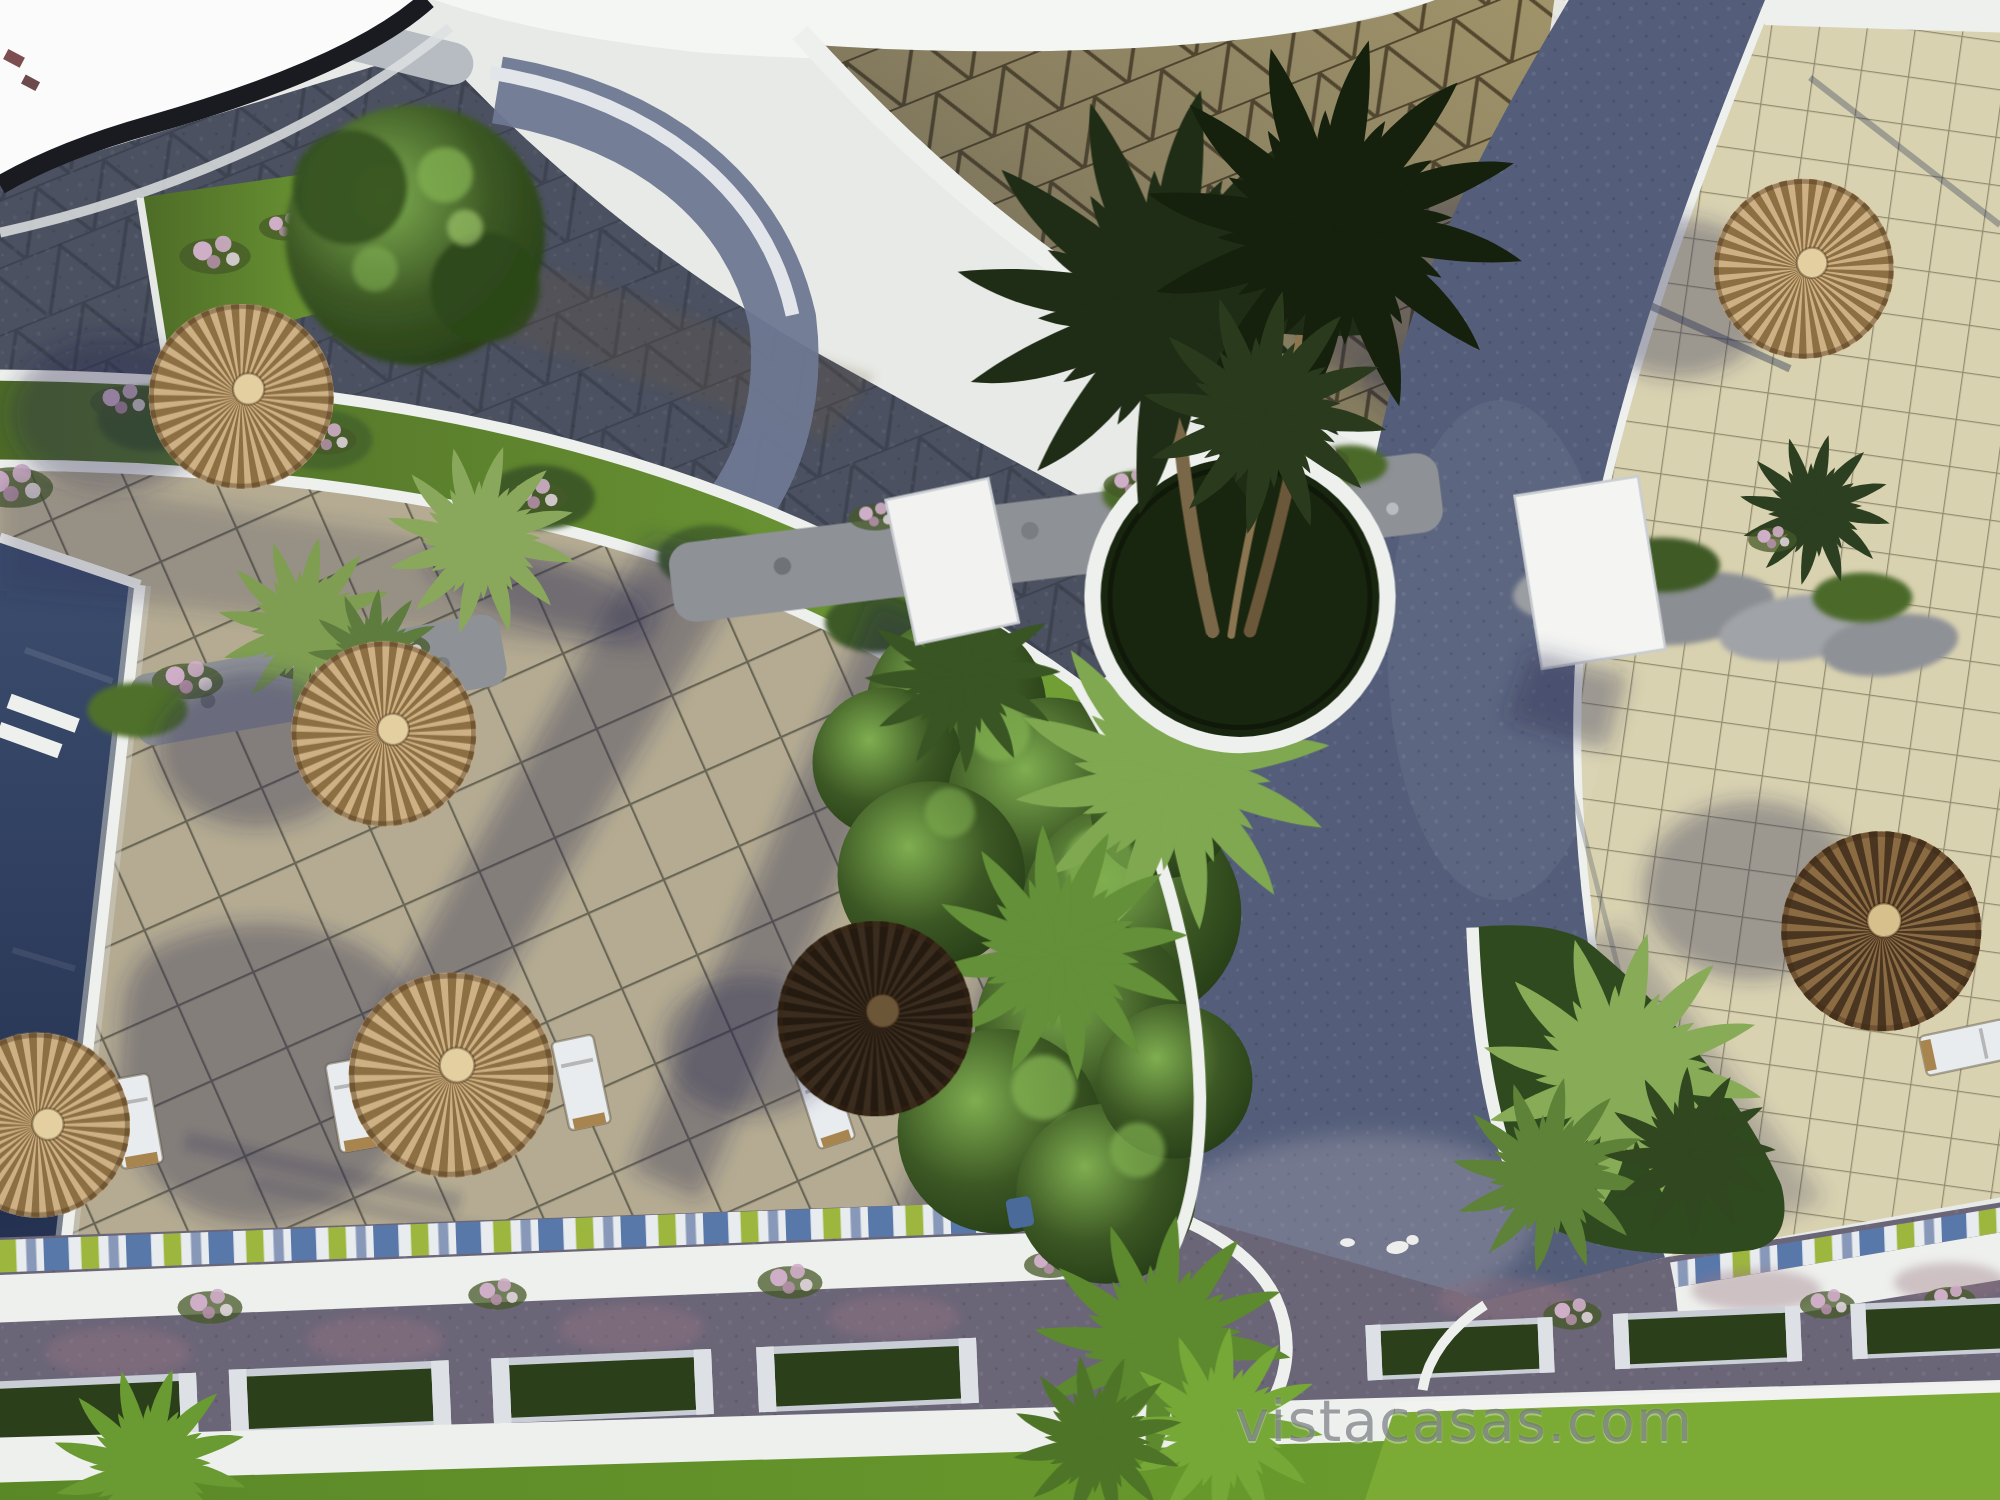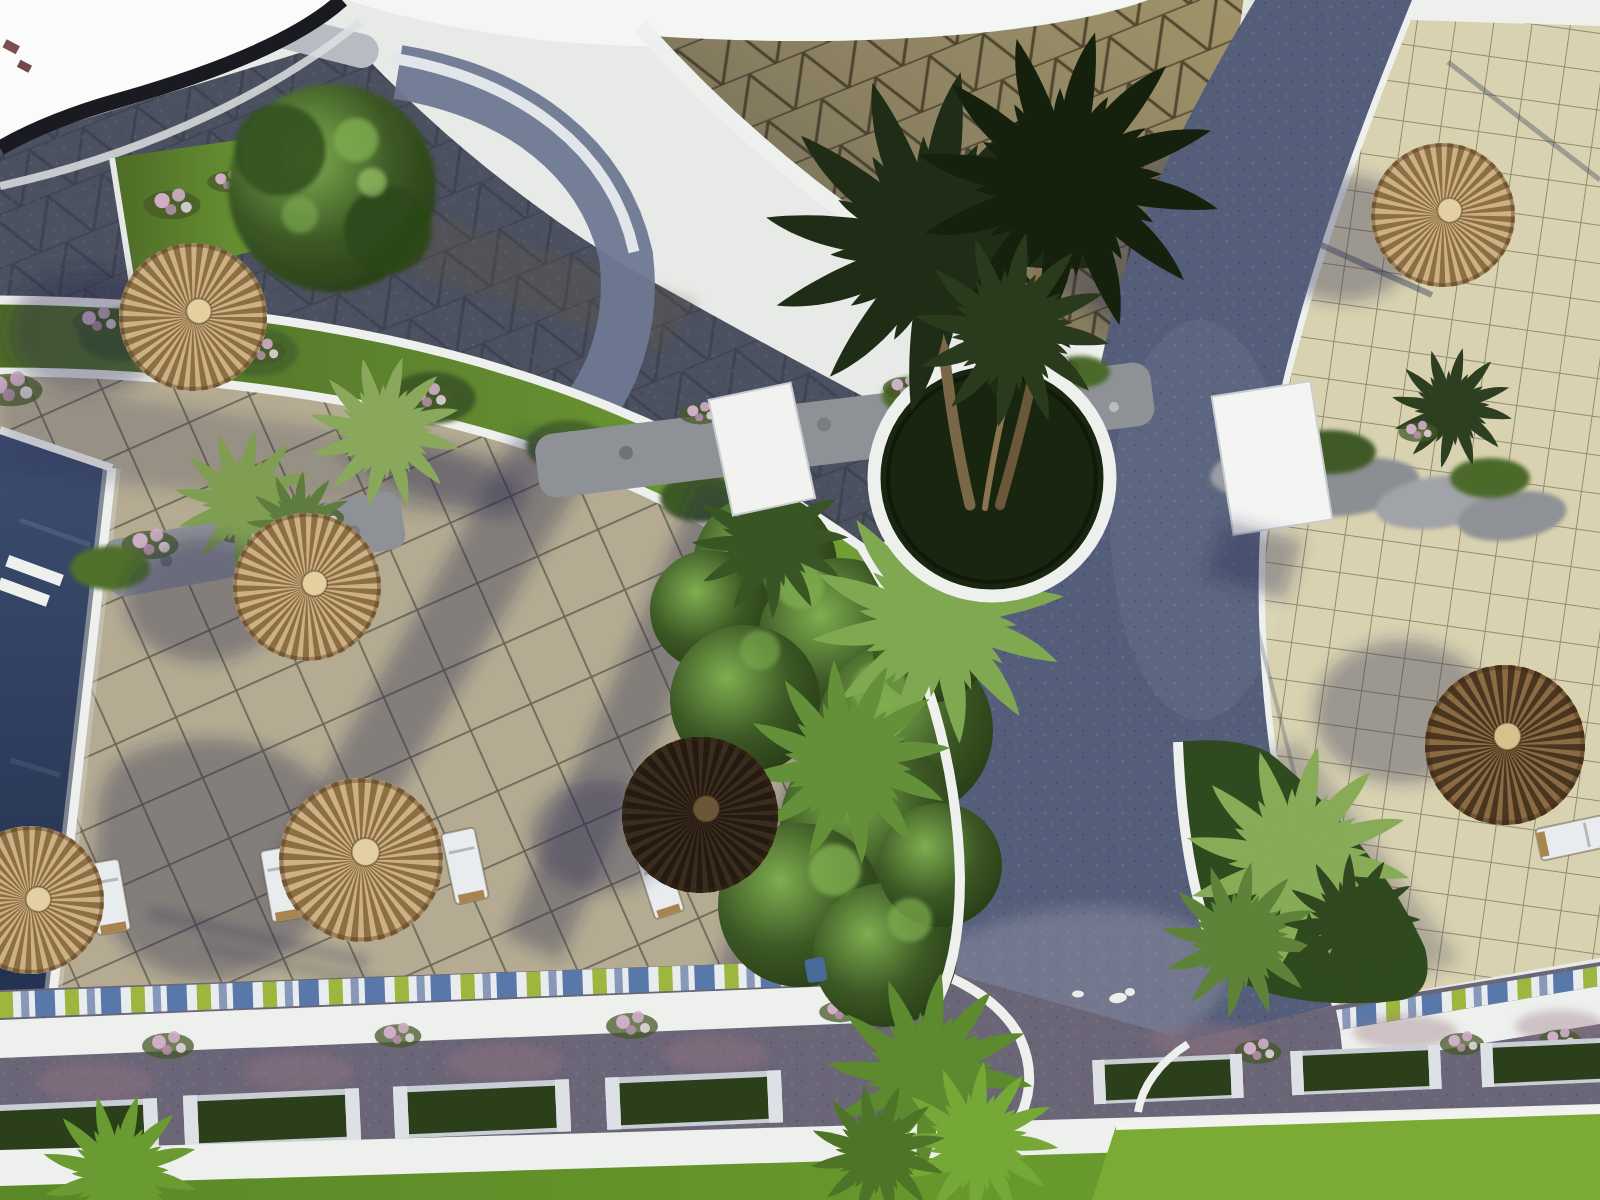--- a/index.html
+++ b/index.html
@@ -497,13 +497,14 @@
         </g>
     <g transform="translate(878,1152) rotate(50) scale(0.7)" fill="#4e7527">
           <use href="#palm"></use>
         </g>
     <g transform="translate(120,1172) rotate(15) scale(0.8)" fill="#6a9a32">
           <use href="#palm"></use>
         </g>
   </g>
 </svg>
 
+<div class="watermark">vistacasas.com</div>
 </div>
 
 </body></html>

